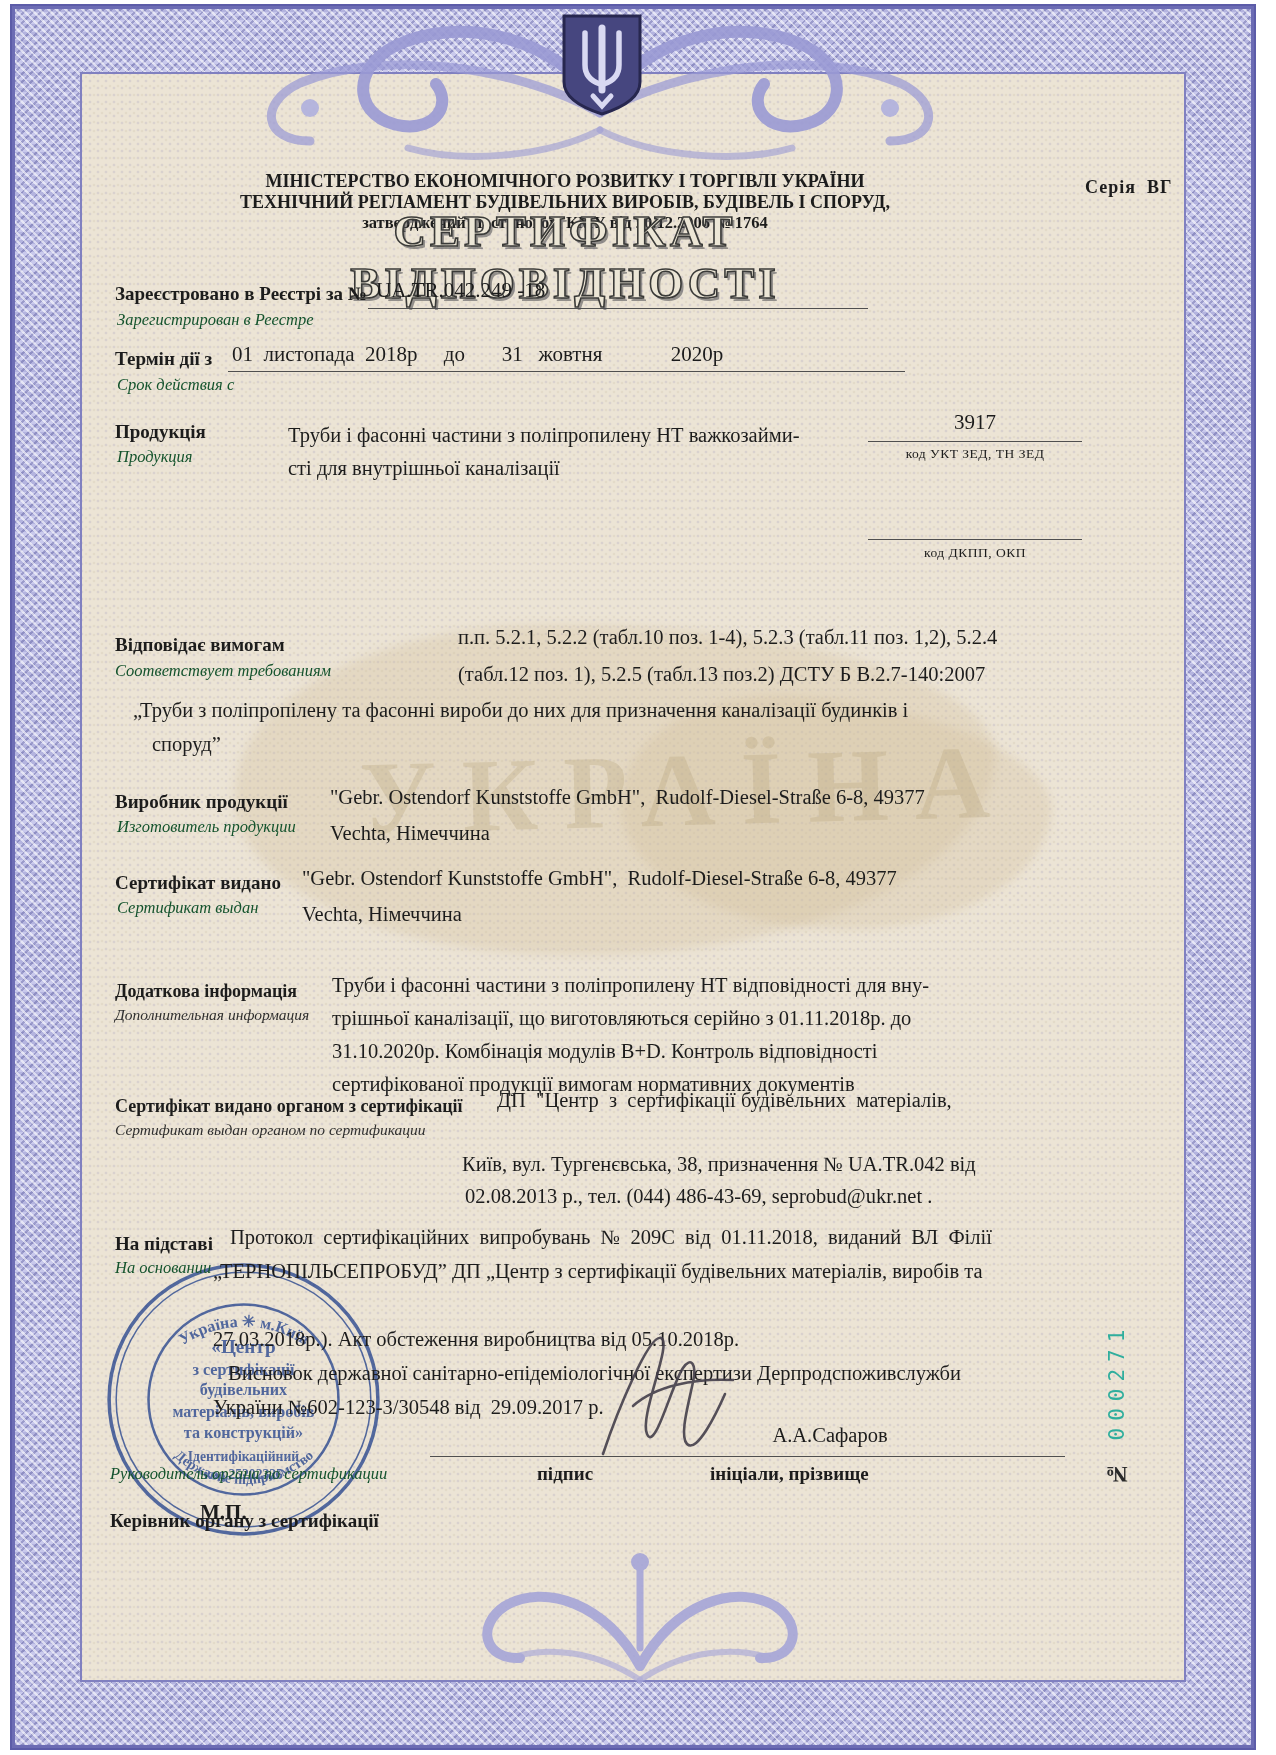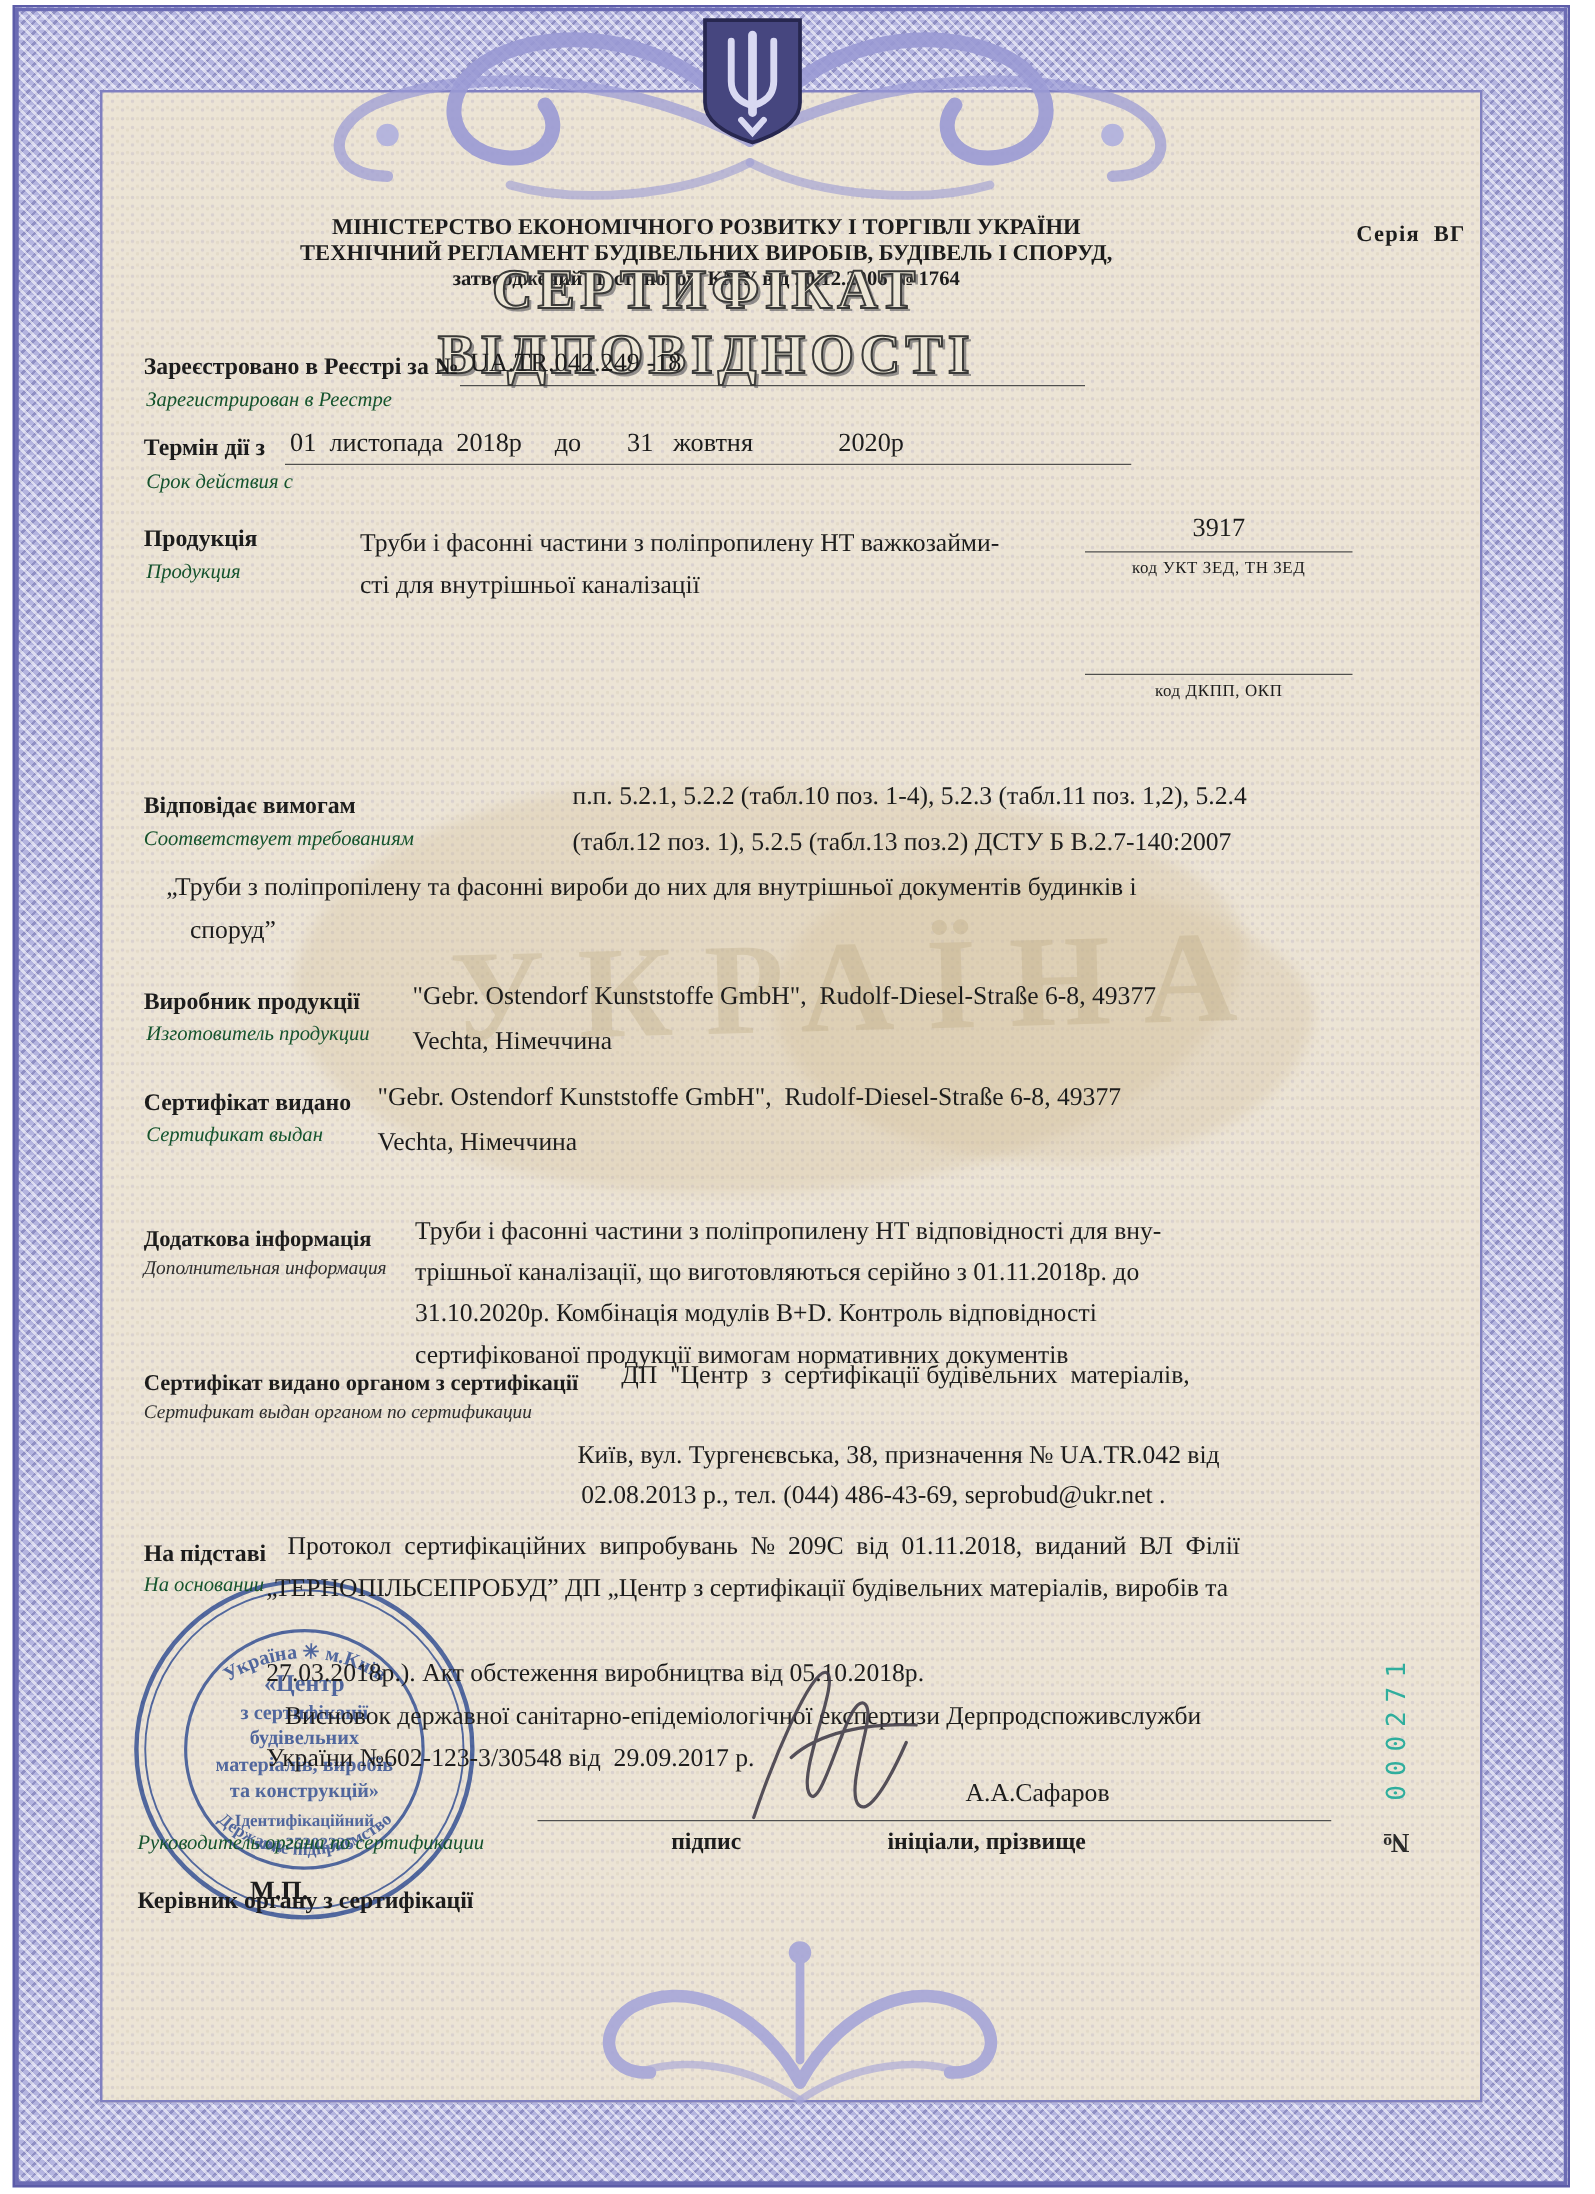--- a/index.html
+++ b/index.html
@@ -124,21 +124,21 @@
   <div class="codebox txt" style="left:868px;top:410px;width:214px;font-size:21px;">3917</div>
   <div class="uline" style="left:868px;top:441px;width:214px;"></div>
   <div class="codebox code-label txt" style="left:868px;top:446px;width:214px;">код УКТ ЗЕД, ТН ЗЕД</div>
   <div class="uline" style="left:868px;top:539px;width:214px;"></div>
   <div class="codebox code-label txt" style="left:868px;top:545px;width:214px;">код ДКПП, ОКП</div>
 
   <div class="f lbl txt" style="left:115px;top:634px;">Відповідає вимогам</div>
   <div class="f sub txt" style="left:115px;top:661px;">Соответствует требованиям</div>
   <div class="f val txt" style="left:458px;top:626px;">п.п. 5.2.1, 5.2.2 (табл.10 поз. 1-4), 5.2.3 (табл.11 поз. 1,2), 5.2.4</div>
   <div class="f val txt" style="left:458px;top:663px;">(табл.12 поз. 1), 5.2.5 (табл.13 поз.2) ДСТУ Б В.2.7-140:2007</div>
-  <div class="f val txt" style="left:133px;top:699px;">„Труби з поліпропілену та фасонні вироби до них для внутрішньої документів будинків і</div>
+  <div class="f val txt" style="left:133px;top:699px;">„Труби з поліпропілену та фасонні вироби до них для призначення каналізації будинків і</div>
   <div class="f val txt" style="left:152px;top:733px;">споруд”</div>
 
   <div class="f lbl txt" style="left:115px;top:791px;">Виробник продукції</div>
   <div class="f sub txt" style="left:117px;top:817px;">Изготовитель продукции</div>
   <div class="f val txt" style="left:330px;top:786px;">"Gebr. Ostendorf Kunststoffe GmbH",  Rudolf-Diesel-Straße 6-8, 49377</div>
   <div class="f val txt" style="left:330px;top:822px;">Vechta, Німеччина</div>
 
   <div class="f lbl txt" style="left:115px;top:872px;">Сертифікат видано</div>
   <div class="f sub txt" style="left:117px;top:898px;">Сертификат выдан</div>
   <div class="f val txt" style="left:302px;top:867px;">"Gebr. Ostendorf Kunststoffe GmbH",  Rudolf-Diesel-Straße 6-8, 49377</div>

